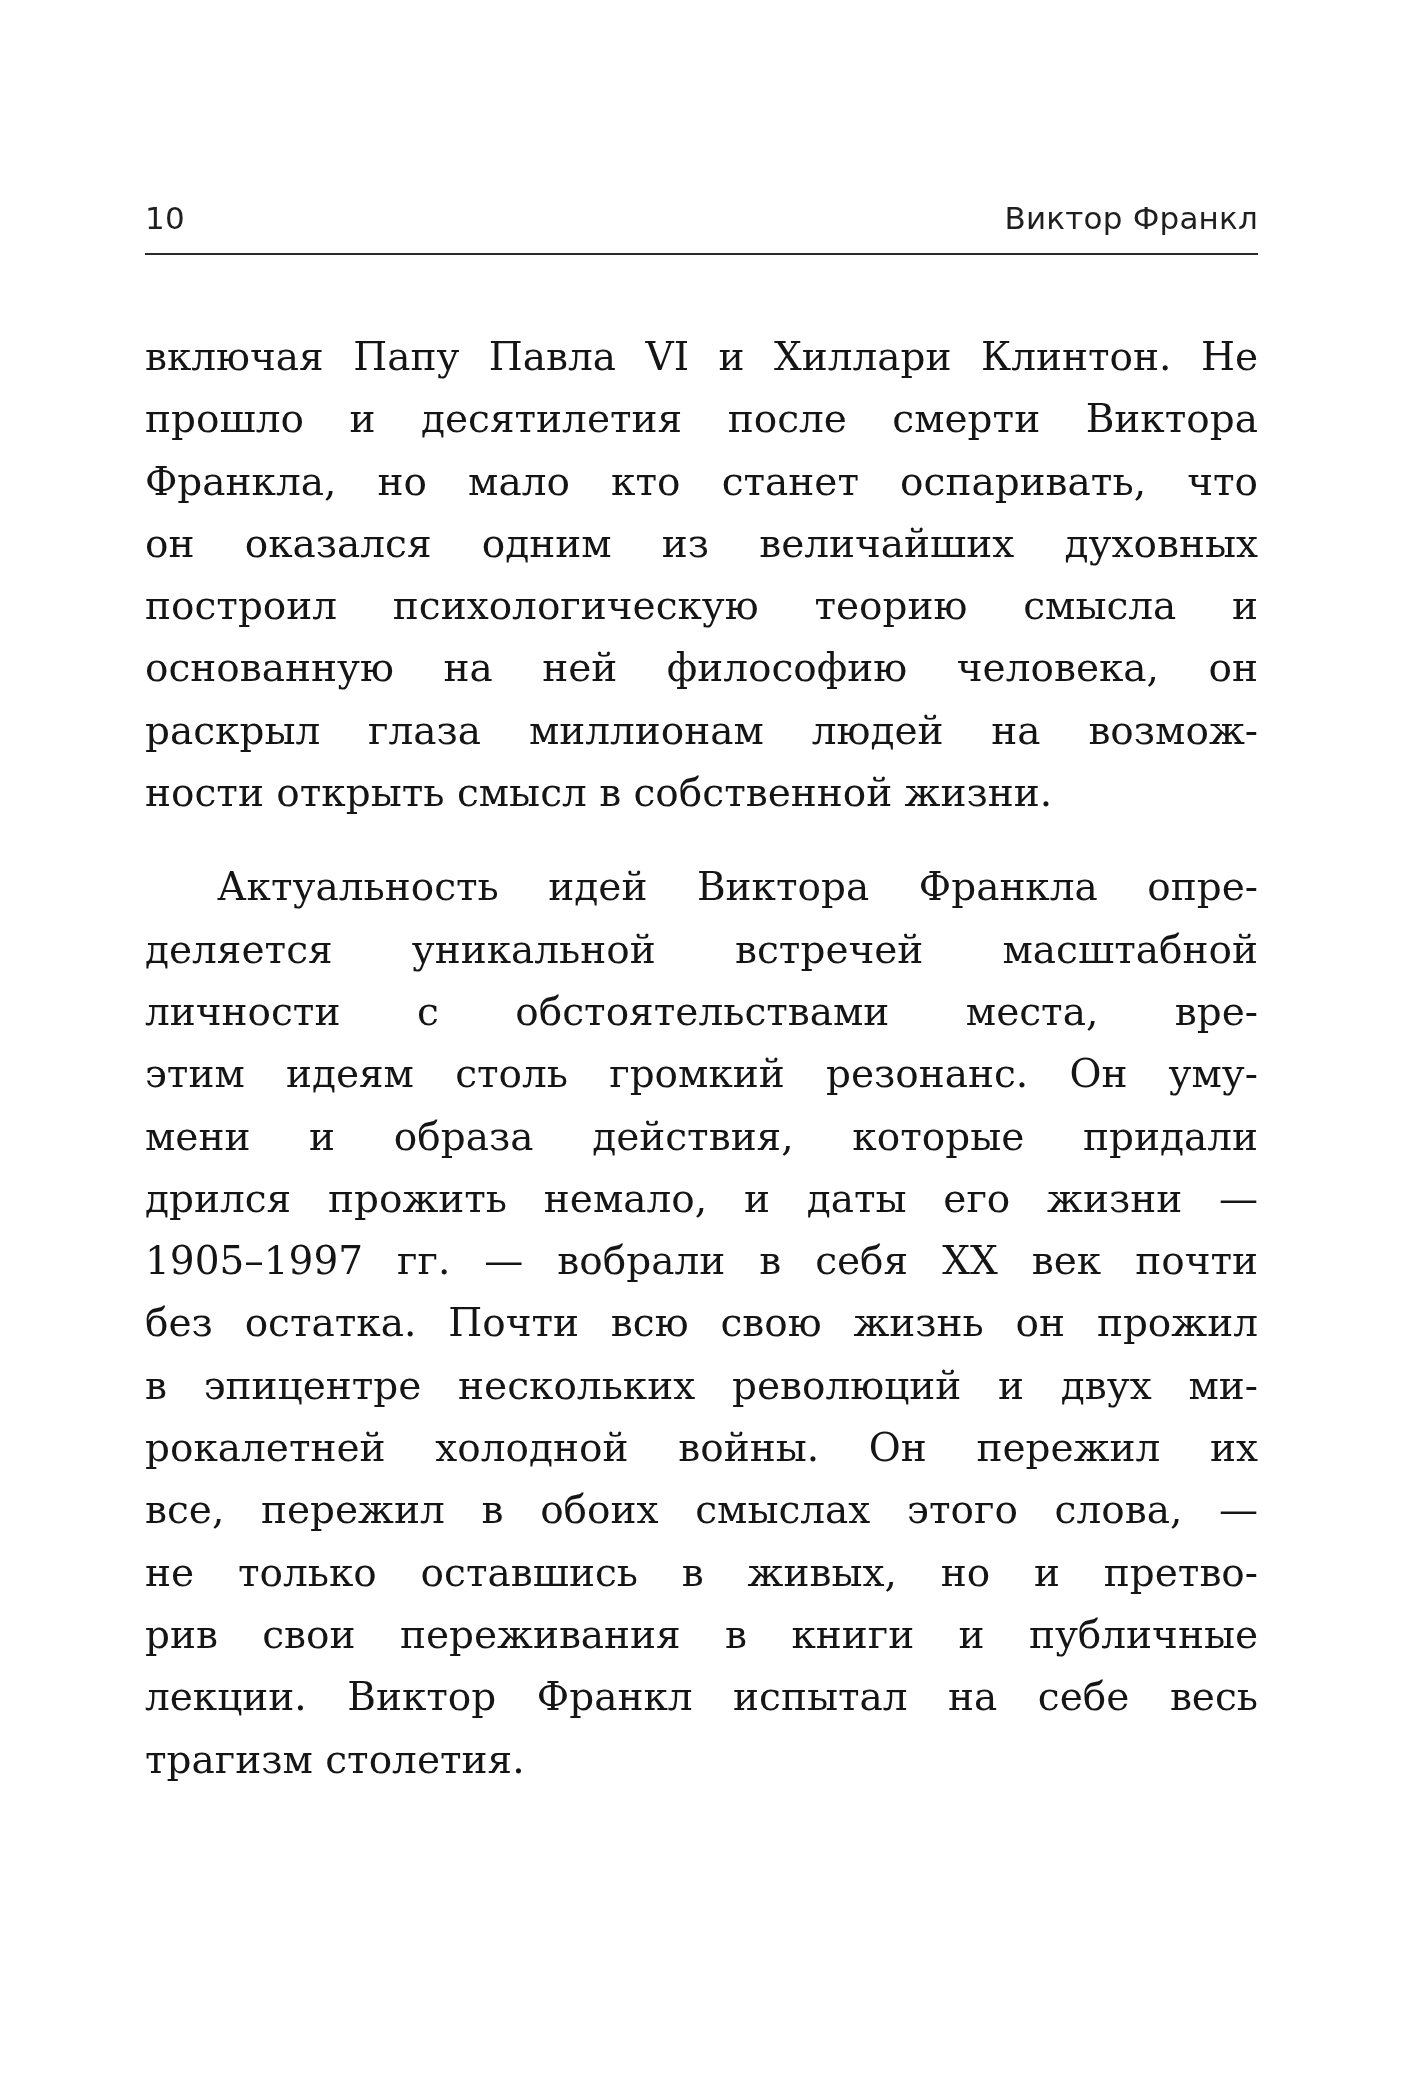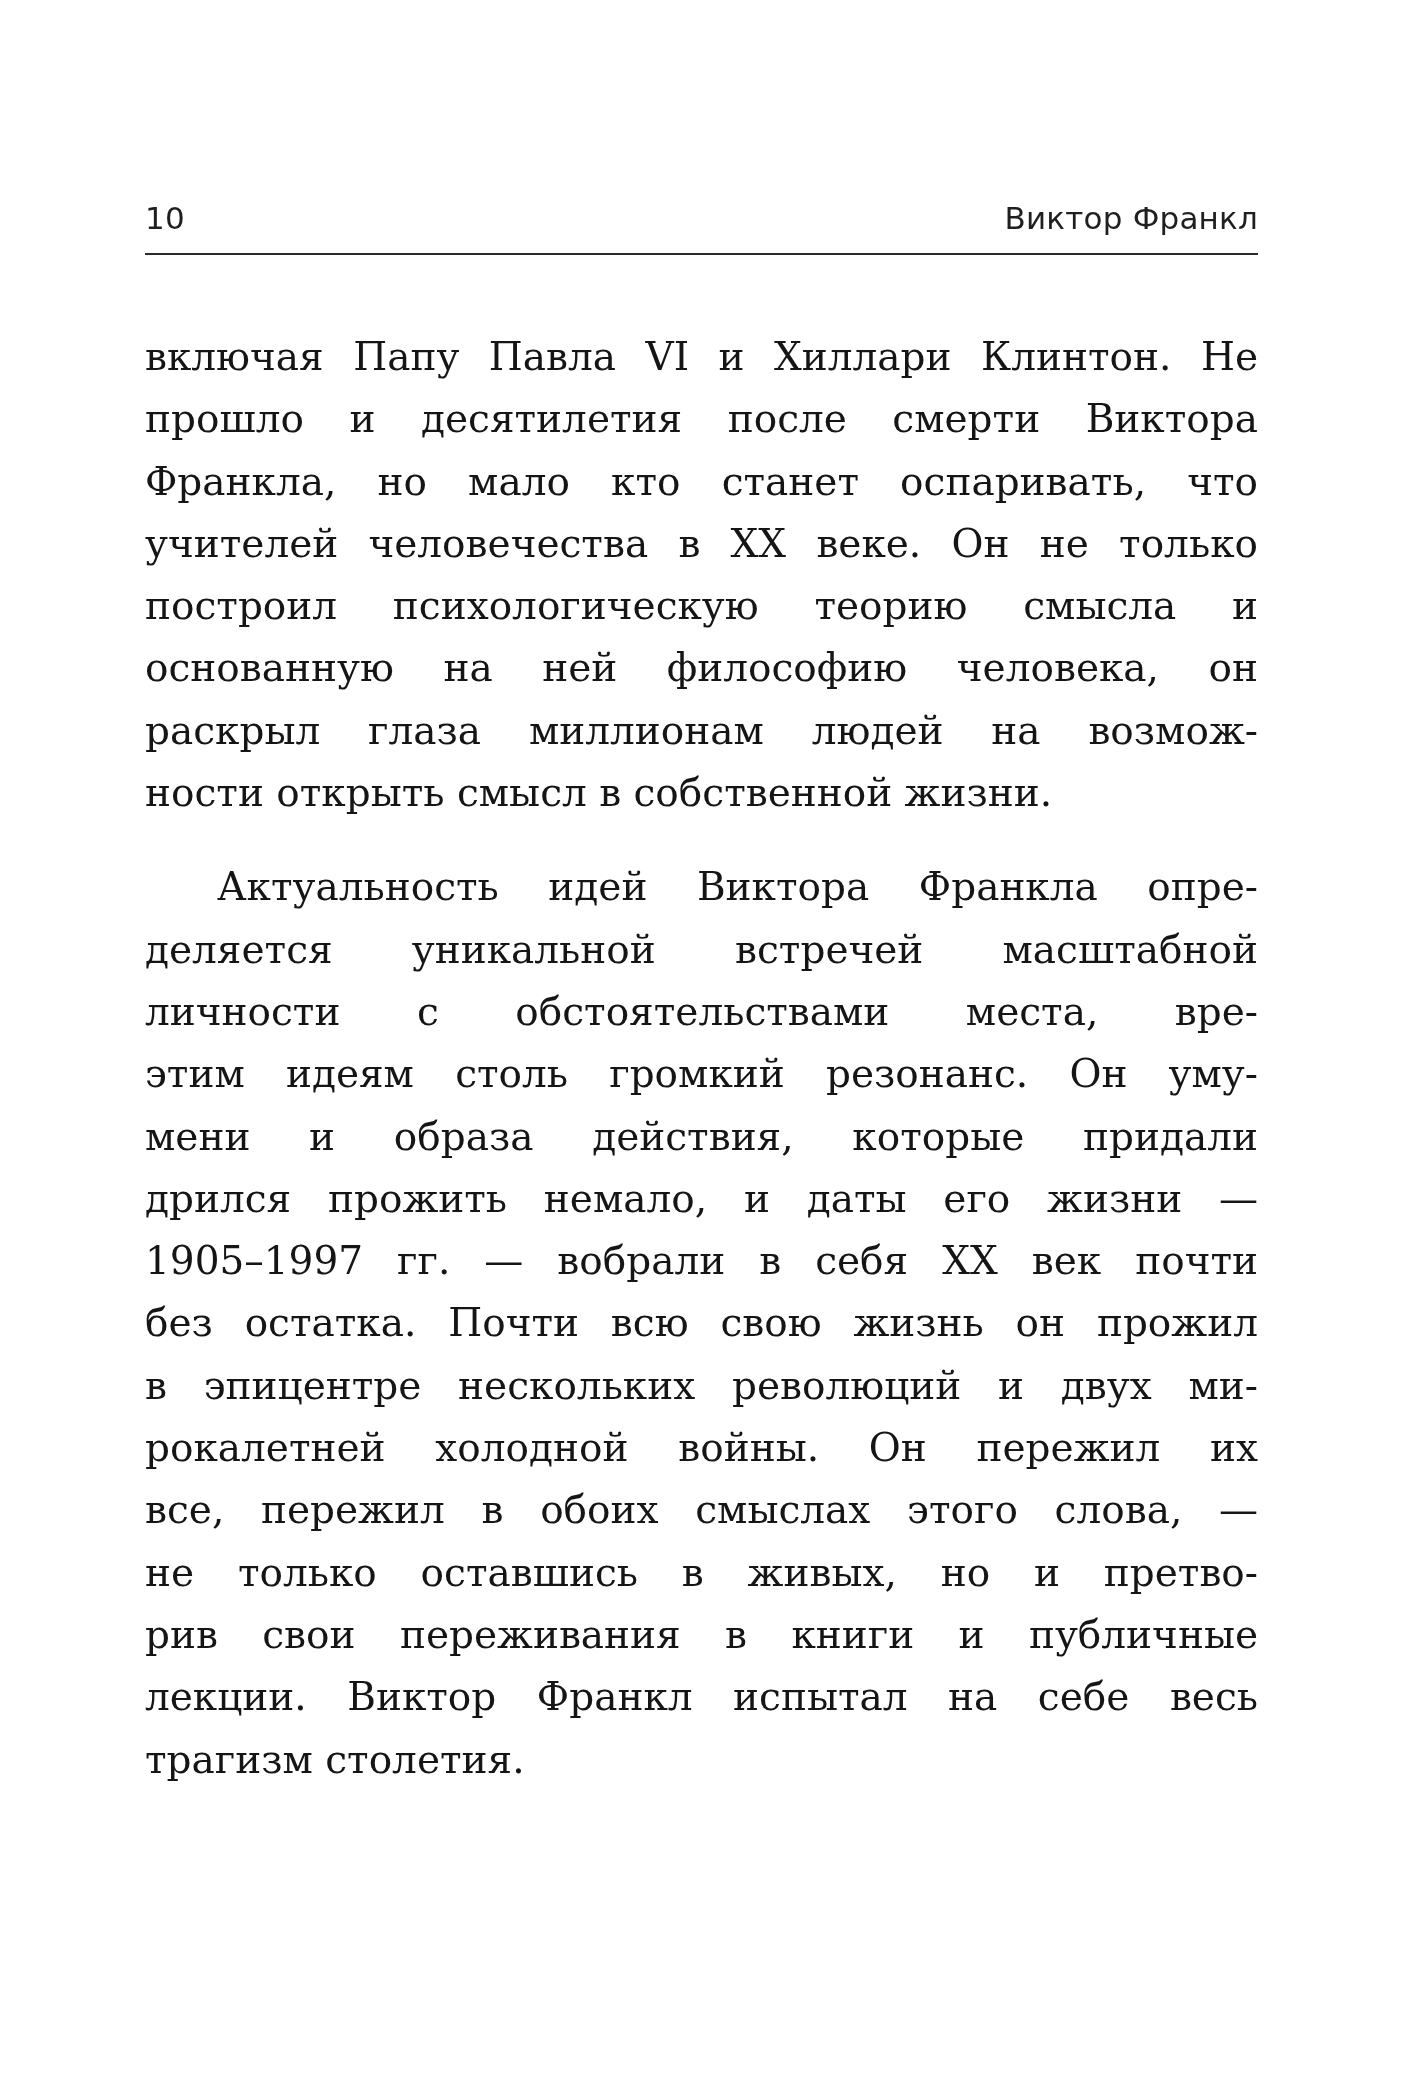--- a/index.html
+++ b/index.html
@@ -80,21 +80,21 @@
   </div>
 
   <div class="head-rule"></div>
 
   <div class="body-text">
 
     <div>
       <span class="line">включая Папу Павла VI и Хиллари Клинтон. Не</span>
       <span class="line">прошло и десятилетия после смерти Виктора</span>
       <span class="line">Франкла, но мало кто станет оспаривать, что</span>
-      <span class="line">учителей человечества в XX веке. Он не только</span>
+      <span class="line">он оказался одним из величайших духовных</span>
       <span class="line">построил психологическую теорию смысла и</span>
       <span class="line">основанную на ней философию человека, он</span>
       <span class="line">раскрыл глаза миллионам людей на возмож-</span>
       <span class="line last">ности открыть смысл в собственной жизни.</span>
     </div>
 
     <div>
       <span class="line indent">Актуальность идей Виктора Франкла опре-</span>
       <span class="line">деляется уникальной встречей масштабной</span>
       <span class="line">личности с обстоятельствами места, вре-</span>

